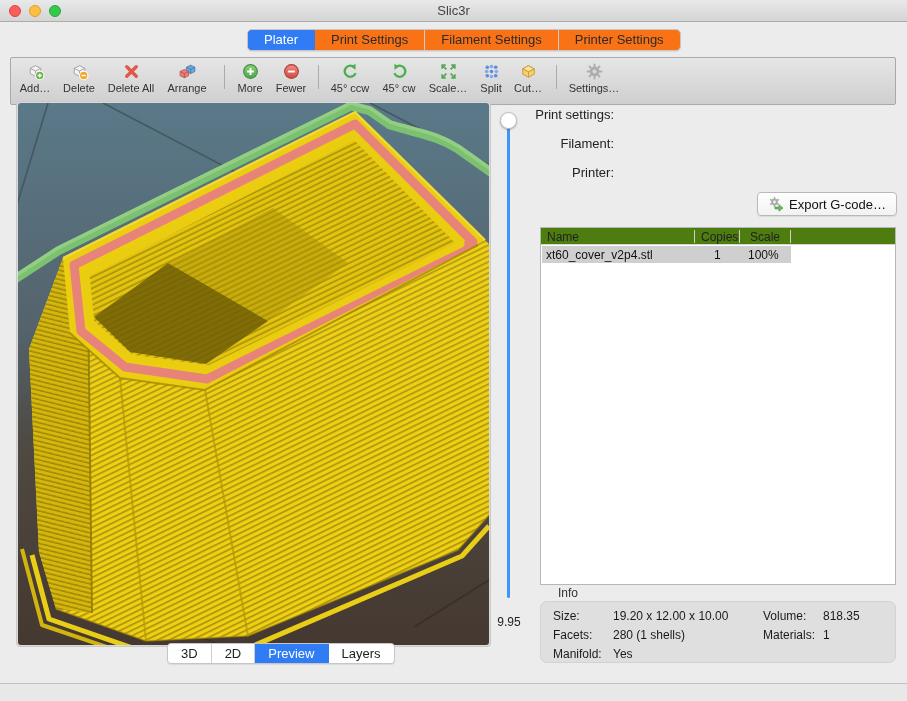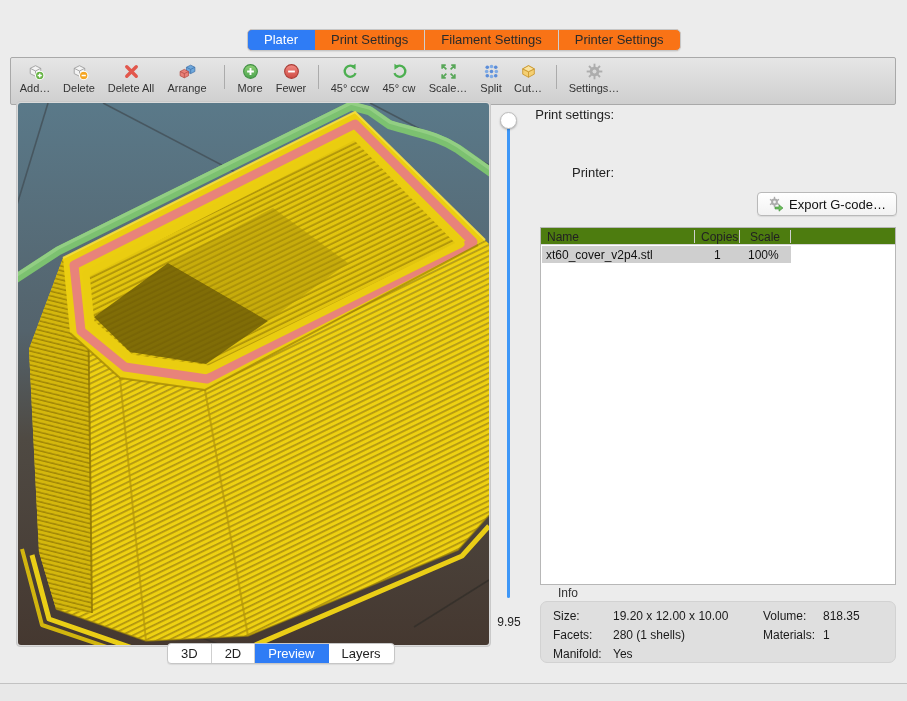--- a/index.html
+++ b/index.html
@@ -85,20 +85,26 @@
 
   
   .statusbar { position:absolute; left:0; top:683px; width:907px; height:18px;
     background:#E8E8E8; border-top:1px solid #C2C2C2; }
 </style>
 </head>
 <body>
 
 <div id="window">
 
+  <div class="titlebar">
+    <span class="traffic t-red"></span>
+    <span class="traffic t-yel"></span>
+    <span class="traffic t-grn"></span>
+    <div class="wtitle">Slic3r</div>
+  </div>
 
   <div class="maintabs">
     <div class="mtab active">Plater</div>
     <div class="mtab">Print Settings</div>
     <div class="mtab">Filament Settings</div>
     <div class="mtab">Printer Settings</div>
   </div>
 
   <div class="toolbar">
     <div class="titem" style="left:24px">
@@ -339,20 +345,24 @@
     <div class="vtab">3D</div>
     <div class="vtab">2D</div>
     <div class="vtab active">Preview</div>
     <div class="vtab">Layers</div>
   </div>
 
   <div class="prow" style="left:540px; top:103px; width:356px;">
     <span class="plabel" style="right:282px">Print settings:</span>
 
   </div>
+  <div class="prow" style="left:540px; top:132px; width:356px;">
+    <span class="plabel" style="right:282px">Filament:</span>
+
+  </div>
   <div class="prow" style="left:540px; top:161px; width:356px;">
     <span class="plabel" style="right:282px">Printer:</span>
 
   </div>
 
   <div class="xbtn" style="left:757px; top:192px; width:140px;">
     <span style="display:flex">
       <svg width="16" height="16" viewBox="0 0 16 16">
           <g fill="#ABABAB">
             <circle cx="6.5" cy="6" r="3.4"></circle>

